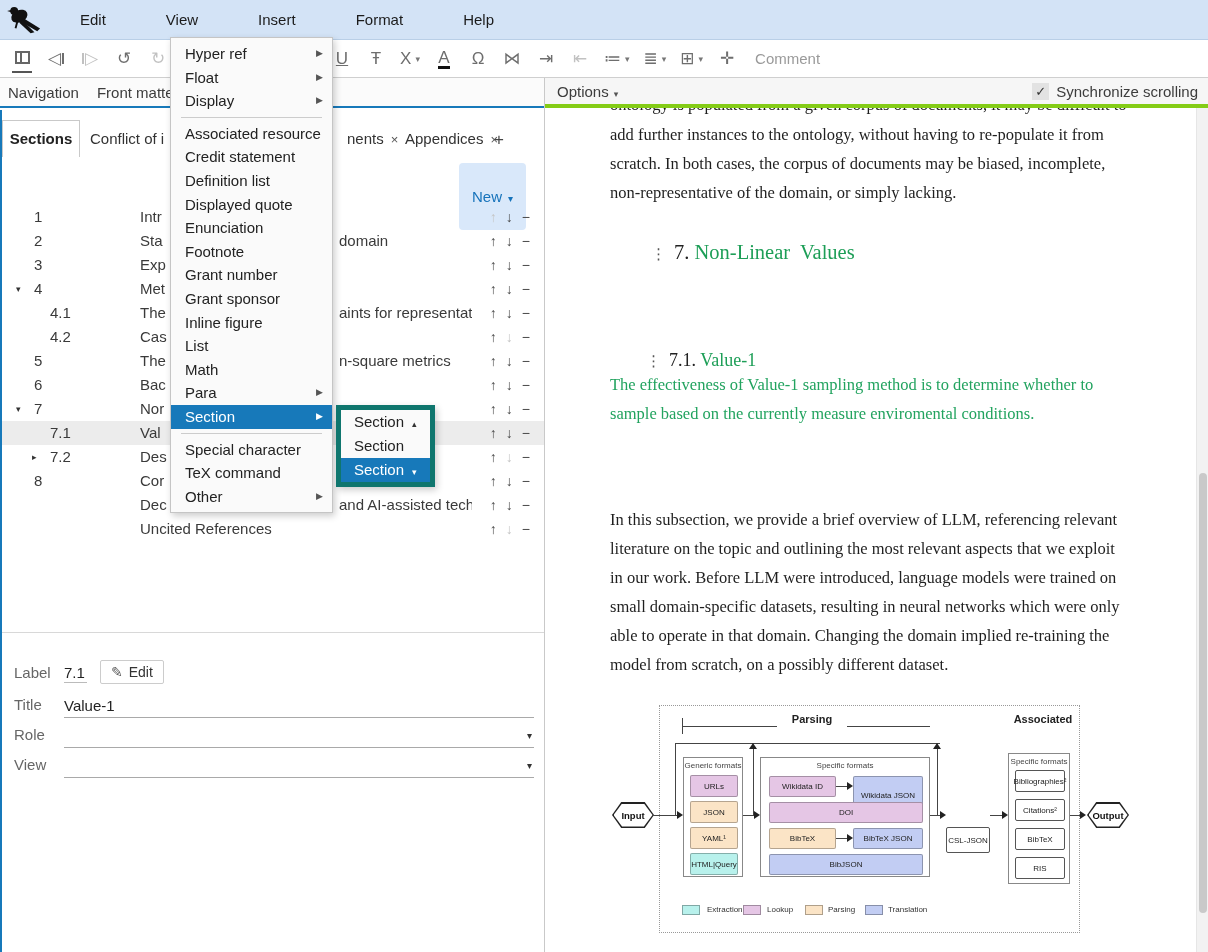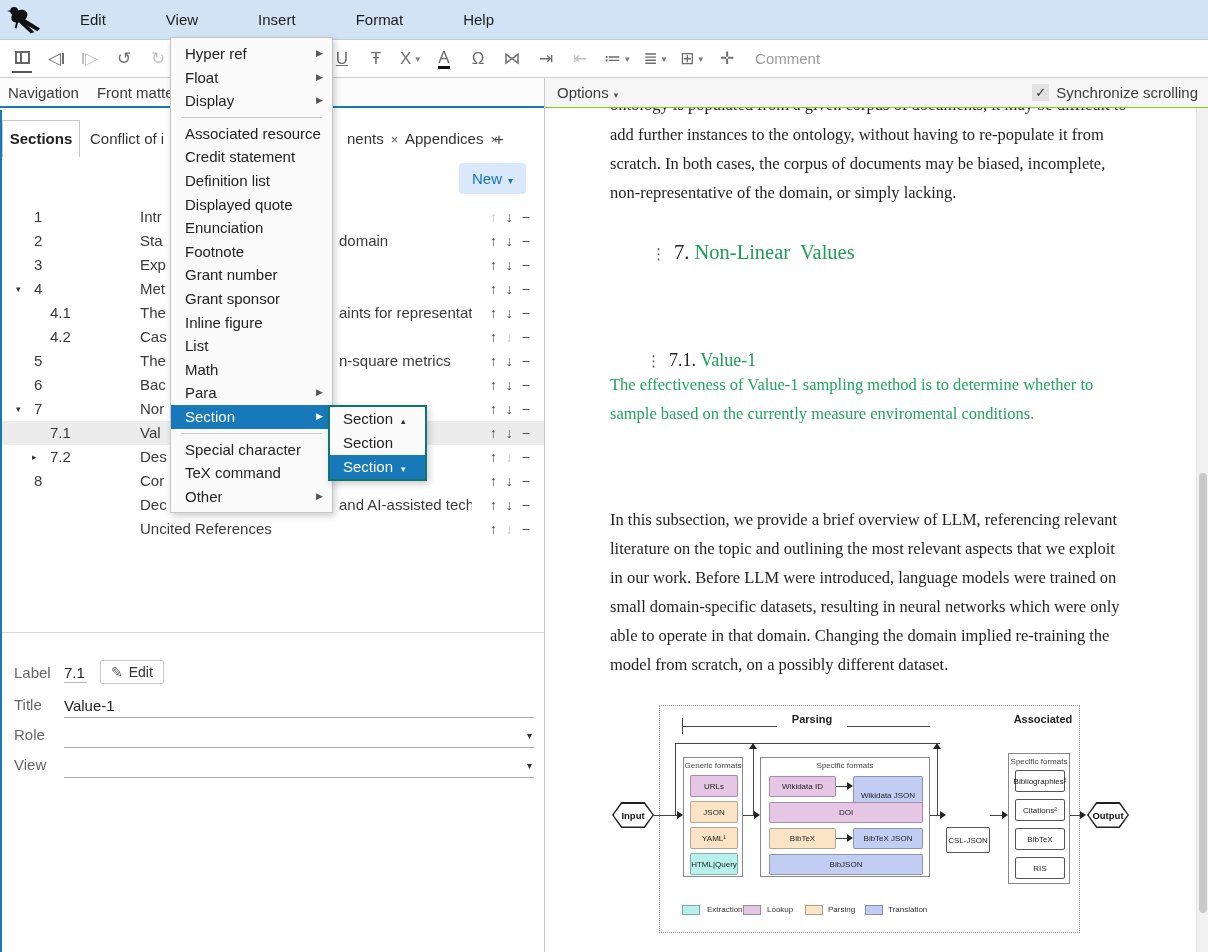--- a/index.html
+++ b/index.html
@@ -38,21 +38,21 @@
   .left-body { position:absolute; left:0; top:32px; right:0; bottom:0; border-left:2px solid #1779ba; }
 
   .tabs-row { position:absolute; left:0; top:0; width:100%; height:47px; }
   .tab { position:absolute; font-size:15px; color:#333; top:20px; white-space:nowrap; }
   .tab .x { color:#555; font-size:13px; margin-left:7px; }
   .tab.active { top:10px; height:37px; line-height:35px; width:78px; text-align:center;
     background:#fff; border:1px solid #c9c9c9; border-bottom:none; font-weight:bold; color:#222; }
   .tab.t0 { left:0; } .tab.t1 { left:88px; } .tab.t2 { left:345px; } .tab.t3 { left:403px; } .tab.t4 { left:492px; font-size:17px; color:#444; }
 
   .new-btn { position:absolute; top:53px; right:18px; background:#d9e8fa; color:#1673bb;
-    font-size:15px; padding:7px 13px; border-radius:4px; border:none; cursor:pointer; }
+    font-size:15px; padding:25px 13px; border-radius:4px; border:none; cursor:pointer; }
   .new-btn .c { font-size:10px; margin-left:6px; }
 
   .slist { position:absolute; left:0; top:95px; width:100%; }
   .srow { position:relative; height:24px; font-size:15px; color:#3a3a3a; }
   .srow.selected { background:#ececec; }
   .srow .caret { position:absolute; left:14px; top:0; line-height:24px; font-size:9px; color:#333; }
   .srow.sub .caret { left:30px; }
   .srow .num { position:absolute; left:32px; top:0; line-height:24px; }
   .srow.sub .num { left:48px; }
   .srow .title { position:absolute; left:138px; right:72px; top:0; height:24px; line-height:24px;
@@ -74,21 +74,21 @@
   .f-input { position:absolute; left:62px; right:10px; top:2px; height:24px; line-height:24px;
     border-bottom:1px solid #a9a9a9; color:#222; }
   .f-select { position:absolute; left:62px; right:10px; top:2px; height:24px;
     border-bottom:1px solid #a9a9a9; }
   .f-select .dc { position:absolute; right:2px; top:6px; font-size:10px; color:#333; }
   .f-row.r-label { top:5px; } .f-row.r-title { margin-top:9px; } .f-row.r-role,.f-row.r-view { margin-top:2px; }
 
   
   .right-panel { position:relative; flex:1; height:874px; }
   .options-row { position:absolute; left:0; top:0; width:100%; height:30px; background:#f6f6f6;
-    border-bottom:1px solid #84cc16; display:flex; align-items:center; }
+    border-bottom:4px solid #84cc16; display:flex; align-items:center; }
   .options-lbl { font-size:15px; color:#3c3c3c; margin-left:12px; }
   .options-lbl .c { font-size:9px; margin-left:5px; color:#555; }
   .sync { margin-left:auto; margin-right:10px; display:flex; align-items:center; gap:7px; }
   .checkbox { width:17px; height:17px; background:#e2e2e2; color:#333; font-size:13px;
     display:flex; align-items:center; justify-content:center; }
   .sync-lbl { font-size:15px; color:#3c3c3c; }
 
   .doc { position:absolute; left:0; top:30px; right:0; bottom:0; background:#fff; overflow:hidden;
     font-family:"Liberation Serif", serif; color:#1f1f1f; }
   .doc .block { position:absolute; left:65px; width:535px; font-size:16.5px; line-height:29px; white-space:pre-line; }
@@ -128,22 +128,22 @@
 
   
   .menu { position:absolute; left:170px; top:37px; width:163px; background:#fafafa;
     border:1px solid #c5c5c5; box-shadow:2px 3px 7px rgba(0,0,0,.2); padding:4px 0; z-index:60; }
   .menu-item { height:23.6px; line-height:23.6px; padding-left:14px; font-size:15px; color:#222;
     position:relative; cursor:pointer; white-space:nowrap; }
   .menu-item .sub { position:absolute; right:9px; top:0; font-size:9px; color:#555; }
   .menu-item.hl { background:#1779ba; color:#fff; }
   .menu-item.hl .sub { color:#fff; }
   .menu-sep { border-top:1px solid #ccc; margin:4px 10px; }
-  .submenu { position:absolute; left:328px; top:405px; width:99px; background:#fafafa;
-    border:2px solid #0f766e; box-shadow:2px 3px 7px rgba(0,0,0,.2); z-index:61; }
+  .submenu { position:absolute; left:336px; top:405px; width:99px; background:#fafafa;
+    border:5px solid #0f766e; box-shadow:2px 3px 7px rgba(0,0,0,.2); z-index:61; }
   .submenu .menu-item { padding-left:13px; height:24px; line-height:24px; }
   .submenu .cc { font-size:9px; margin-left:8px; color:#333; }
   .submenu .menu-item.hl .cc { color:#fff; }
 </style>
 </head>
 <body>
 
 <div class="menubar">
   <div class="logo">
     <svg width="38" height="32" viewBox="0 0 40 34">

